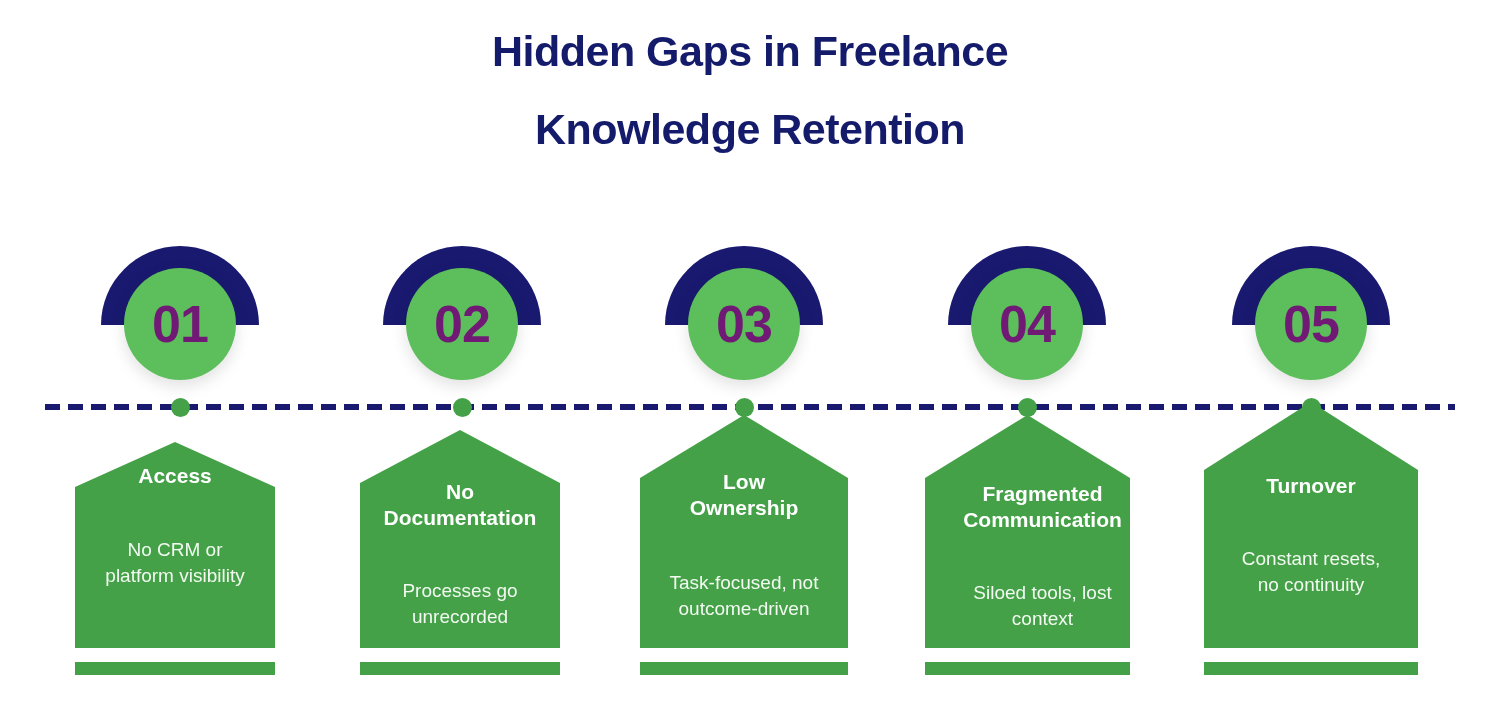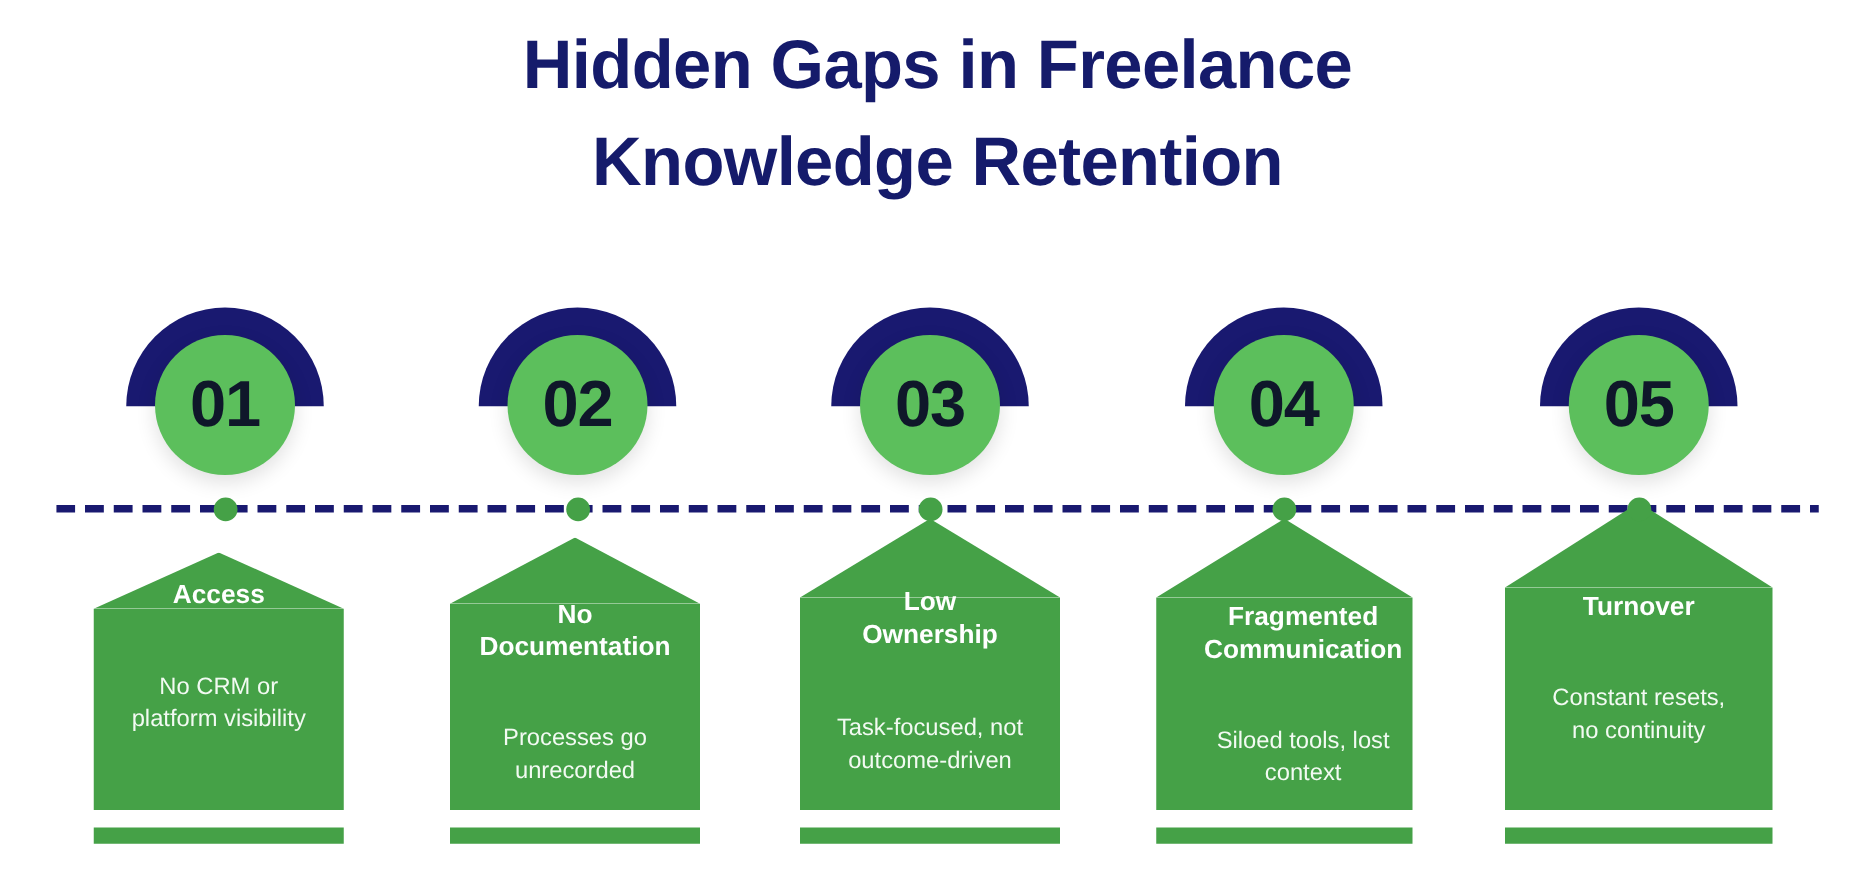--- a/index.html
+++ b/index.html
@@ -28,21 +28,21 @@
     left: 0;
     top: 12px;
     width: 1500px;
     text-align: center;
   }
   .title-line {
     display: block;
     color: #151b6b;
     font-family: "Liberation Sans", sans-serif;
     font-weight: bold;
-    font-size: 55px;
+    font-size: 43px;
     line-height: 78px;
     letter-spacing: -0.5px;
   }
 
   
   #timeline-axis {
     position: absolute;
     left: 45px;
     top: 404px;
     width: 1410px;
@@ -85,21 +85,21 @@
     width: 112px;
     height: 112px;
     border-radius: 50%;
     background: #5cbf5c;
     box-shadow: 0 6px 16px rgba(0, 0, 0, 0.12);
     display: flex;
     align-items: center;
     justify-content: center;
   }
   .marker-number {
-    color: #0f172a;
+    color: #701a75;
     font-family: "Liberation Sans", sans-serif;
     font-weight: bold;
     font-size: 52px;
     line-height: 52px;
     letter-spacing: -1px;
   }
 
   
   .card {
     position: absolute;

